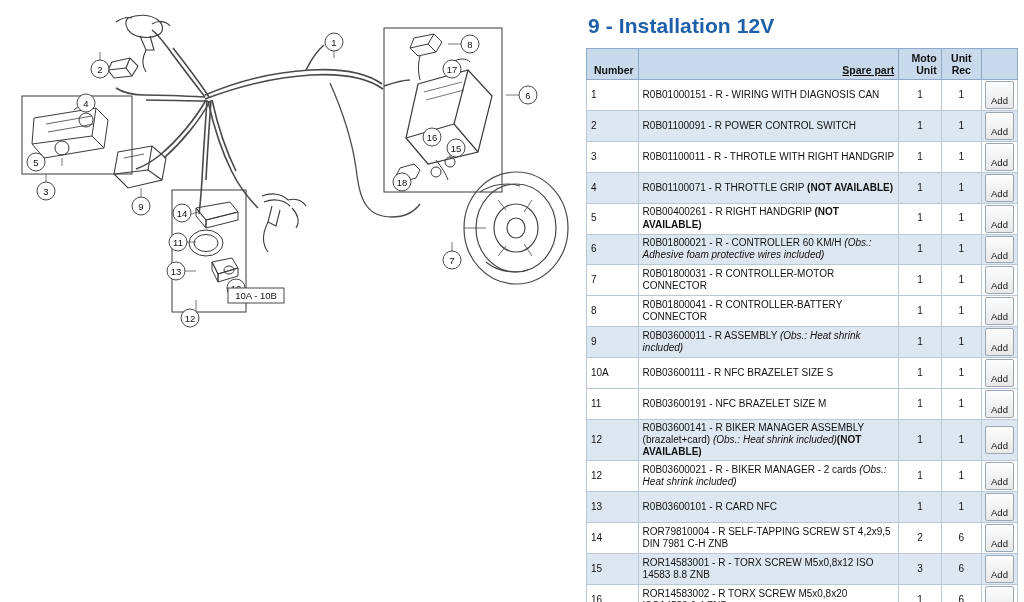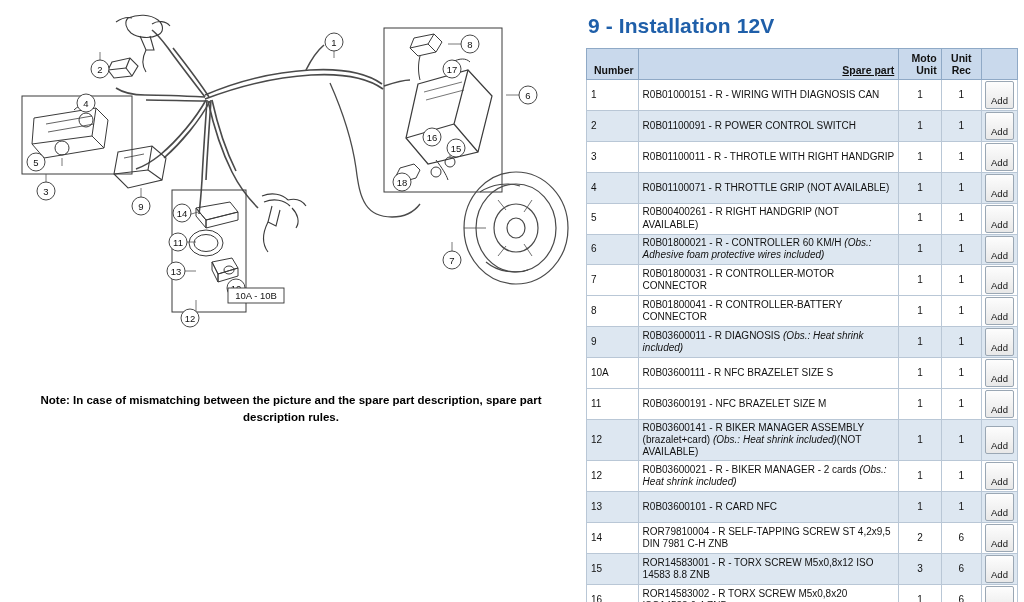--- a/index.html
+++ b/index.html
@@ -91,21 +91,21 @@
     display: inline-block;
     border: 1px solid #9aa7b4;
     background: linear-gradient(#fdfdfd, #e8e8e8);
     font-size: 9.5px;
     padding: 13px 5px 1px 5px;
     border-radius: 2px;
     color: #111;
     cursor: pointer;
     line-height: 1.25;
   }
-  .bold { font-weight: normal; }
+  .bold { font-weight: bold; }
   em { font-style: italic; }
 
   
   .cnum { font-size: 9.5px; font-family: "Liberation Sans", sans-serif; }
 </style>
 </head>
 <body>
 
 <div class="page">
 
@@ -292,21 +292,20 @@
           <text x="402" y="185.5">18</text>
         </g>
       </g>
 
       <g>
         <rect x="228" y="288" width="56" height="15" fill="#ffffff" stroke="#333" stroke-width="0.9"></rect>
         <text x="256" y="299" text-anchor="middle" font-size="9.5" fill="#111" font-family="Liberation Sans, sans-serif">10A - 10B</text>
       </g>
     </svg>
 
-    <div class="note">Note: In case of mismatching between the picture and the spare part description, spare part description rules.</div>
   </div>
 
   <div class="right-panel">
     <div class="title">9 - Installation 12V</div>
 
     <table class="parts">
       <thead>
         <tr>
           <th class="c-num">Number</th>
           <th class="c-desc">Spare part</th>
@@ -369,21 +368,21 @@
           </tr>
           <tr class="plain">
             <td class="num">8</td>
             <td class="desc"><span>R0B01800041 - R CONTROLLER-BATTERY CONNECTOR</span></td>
             <td class="qty">1</td>
             <td class="rec">1</td>
             <td class="add"><span class="add-btn">Add</span></td>
           </tr>
           <tr class="alt">
             <td class="num">9</td>
-            <td class="desc"><span>R0B03600011 - R DIAGNOSIS </span><em>(Obs.: Heat shrink included)</em></td>
+            <td class="desc"><span>R0B03600011 - R ASSEMBLY </span><em>(Obs.: Heat shrink included)</em></td>
             <td class="qty">1</td>
             <td class="rec">1</td>
             <td class="add"><span class="add-btn">Add</span></td>
           </tr>
           <tr class="plain">
             <td class="num">10A</td>
             <td class="desc"><span>R0B03600111 - R NFC BRAZELET SIZE S</span></td>
             <td class="qty">1</td>
             <td class="rec">1</td>
             <td class="add"><span class="add-btn">Add</span></td>

